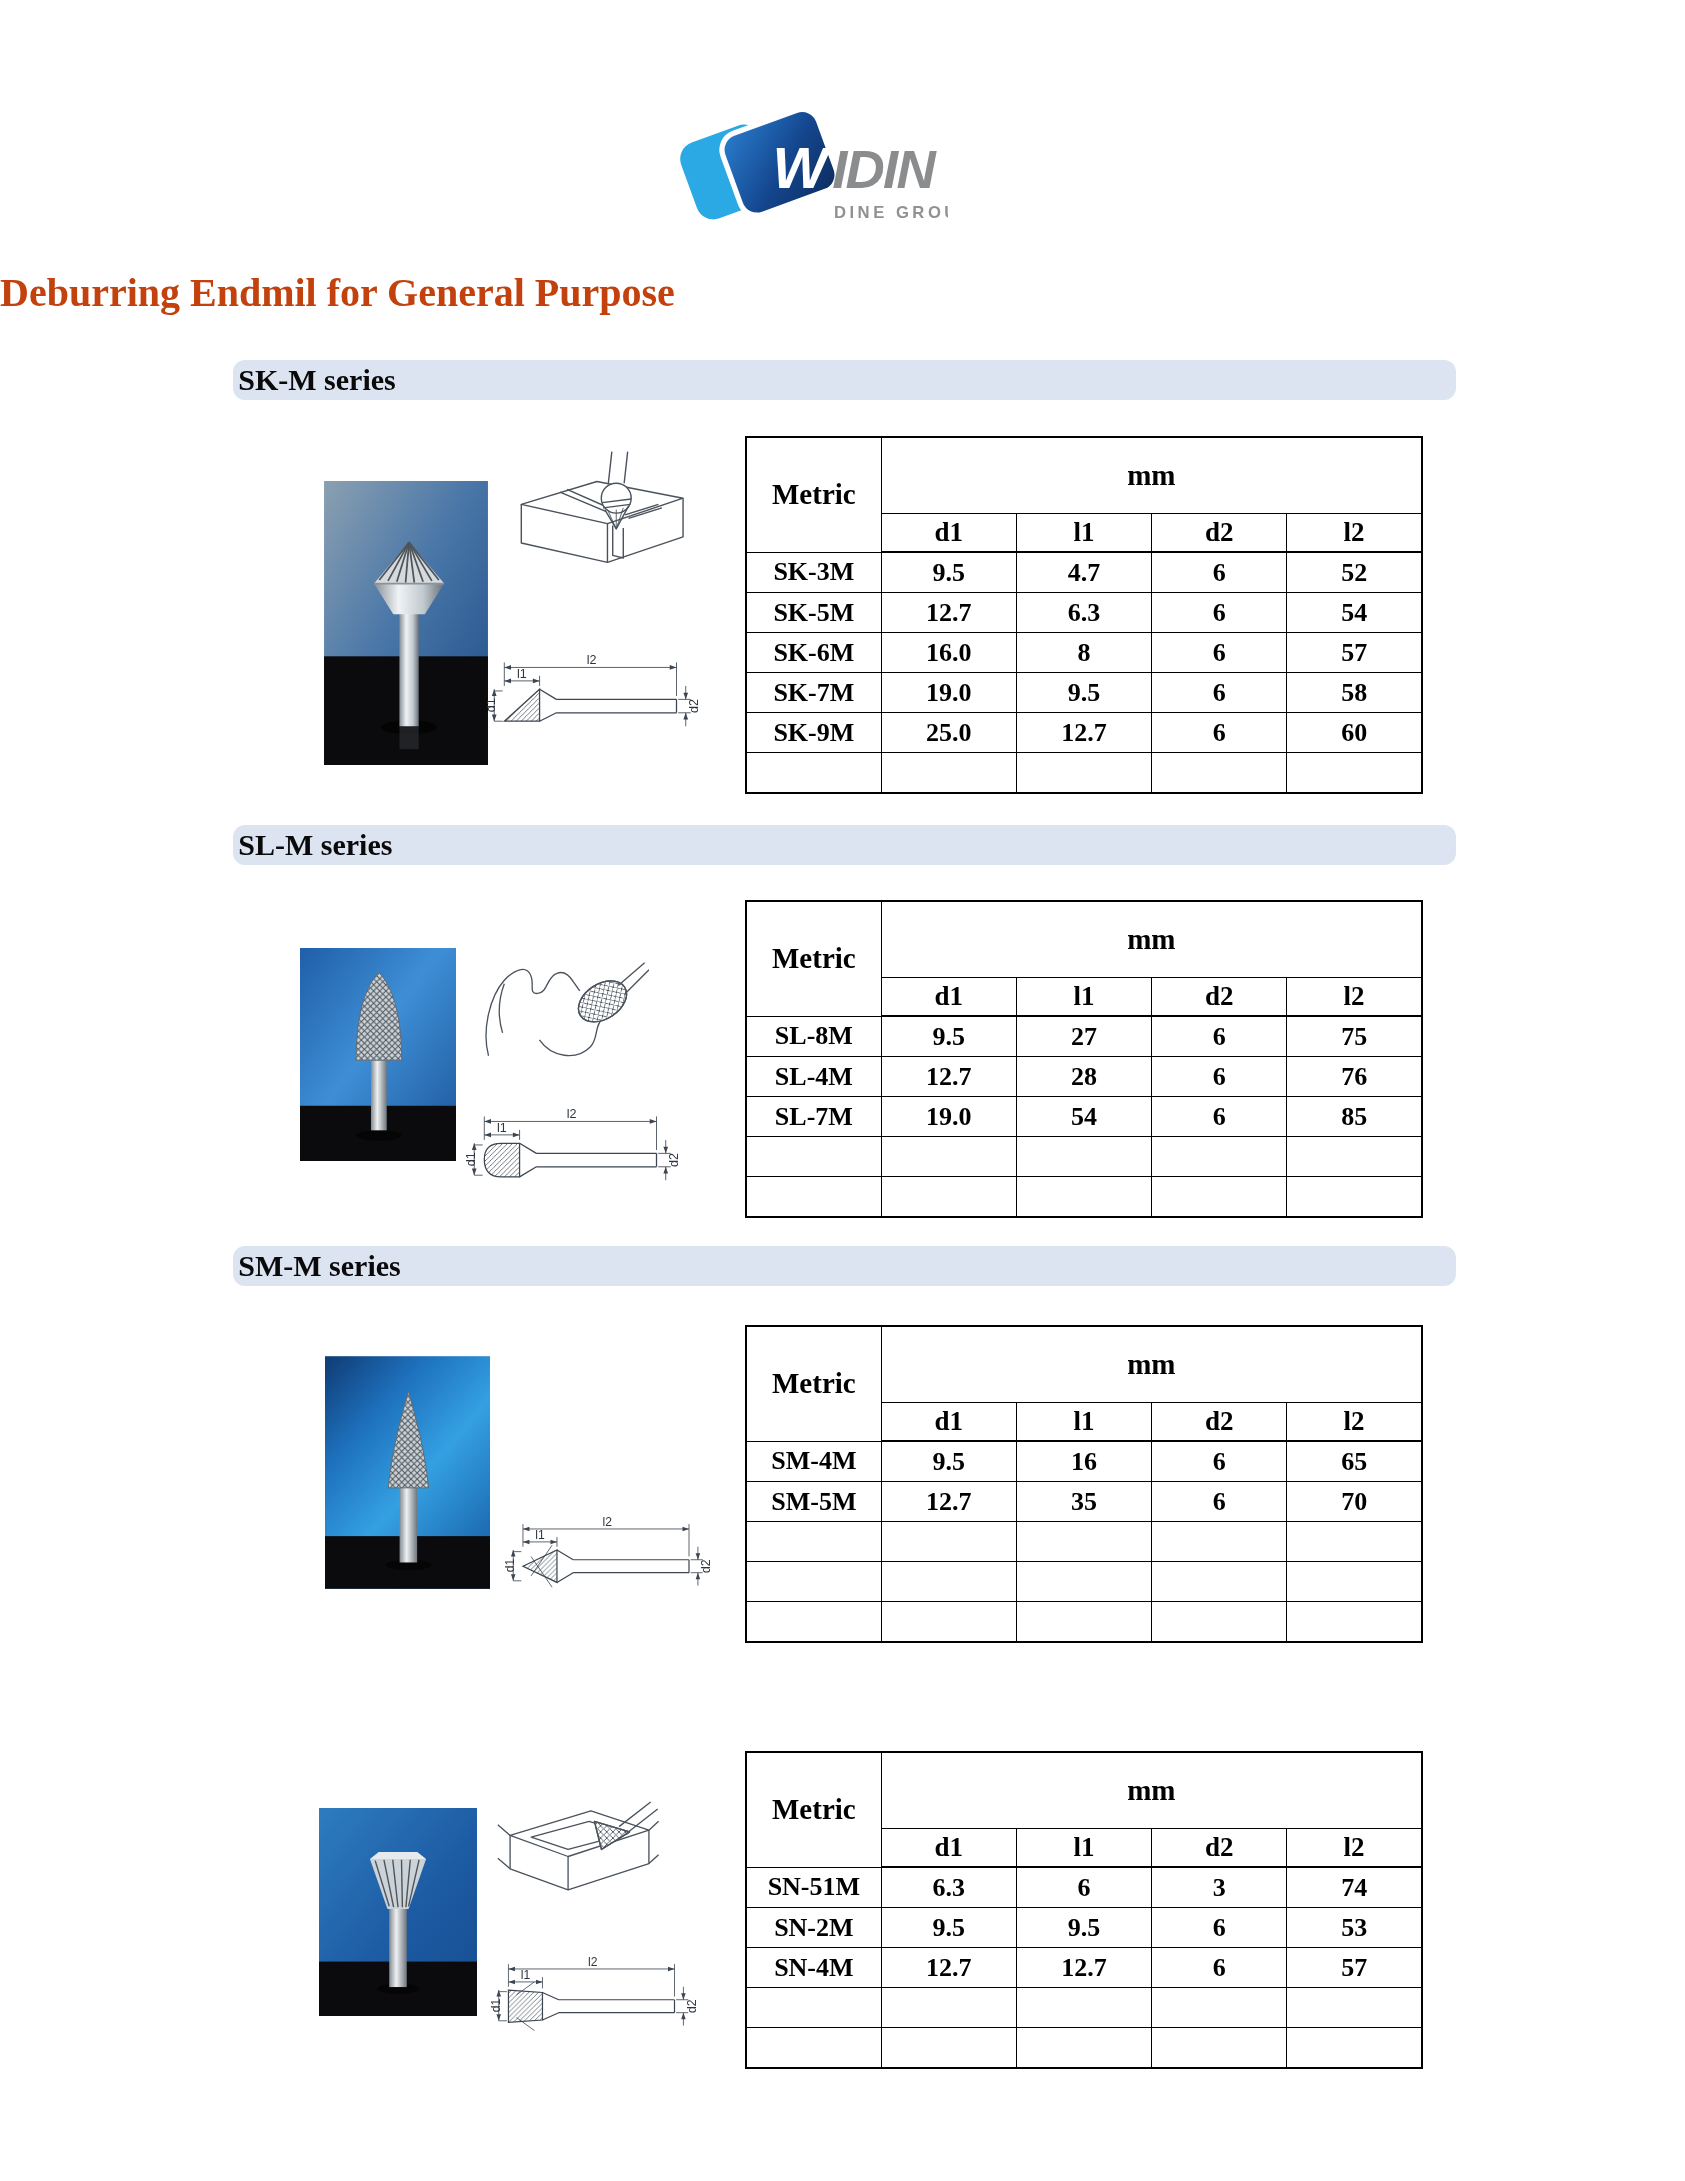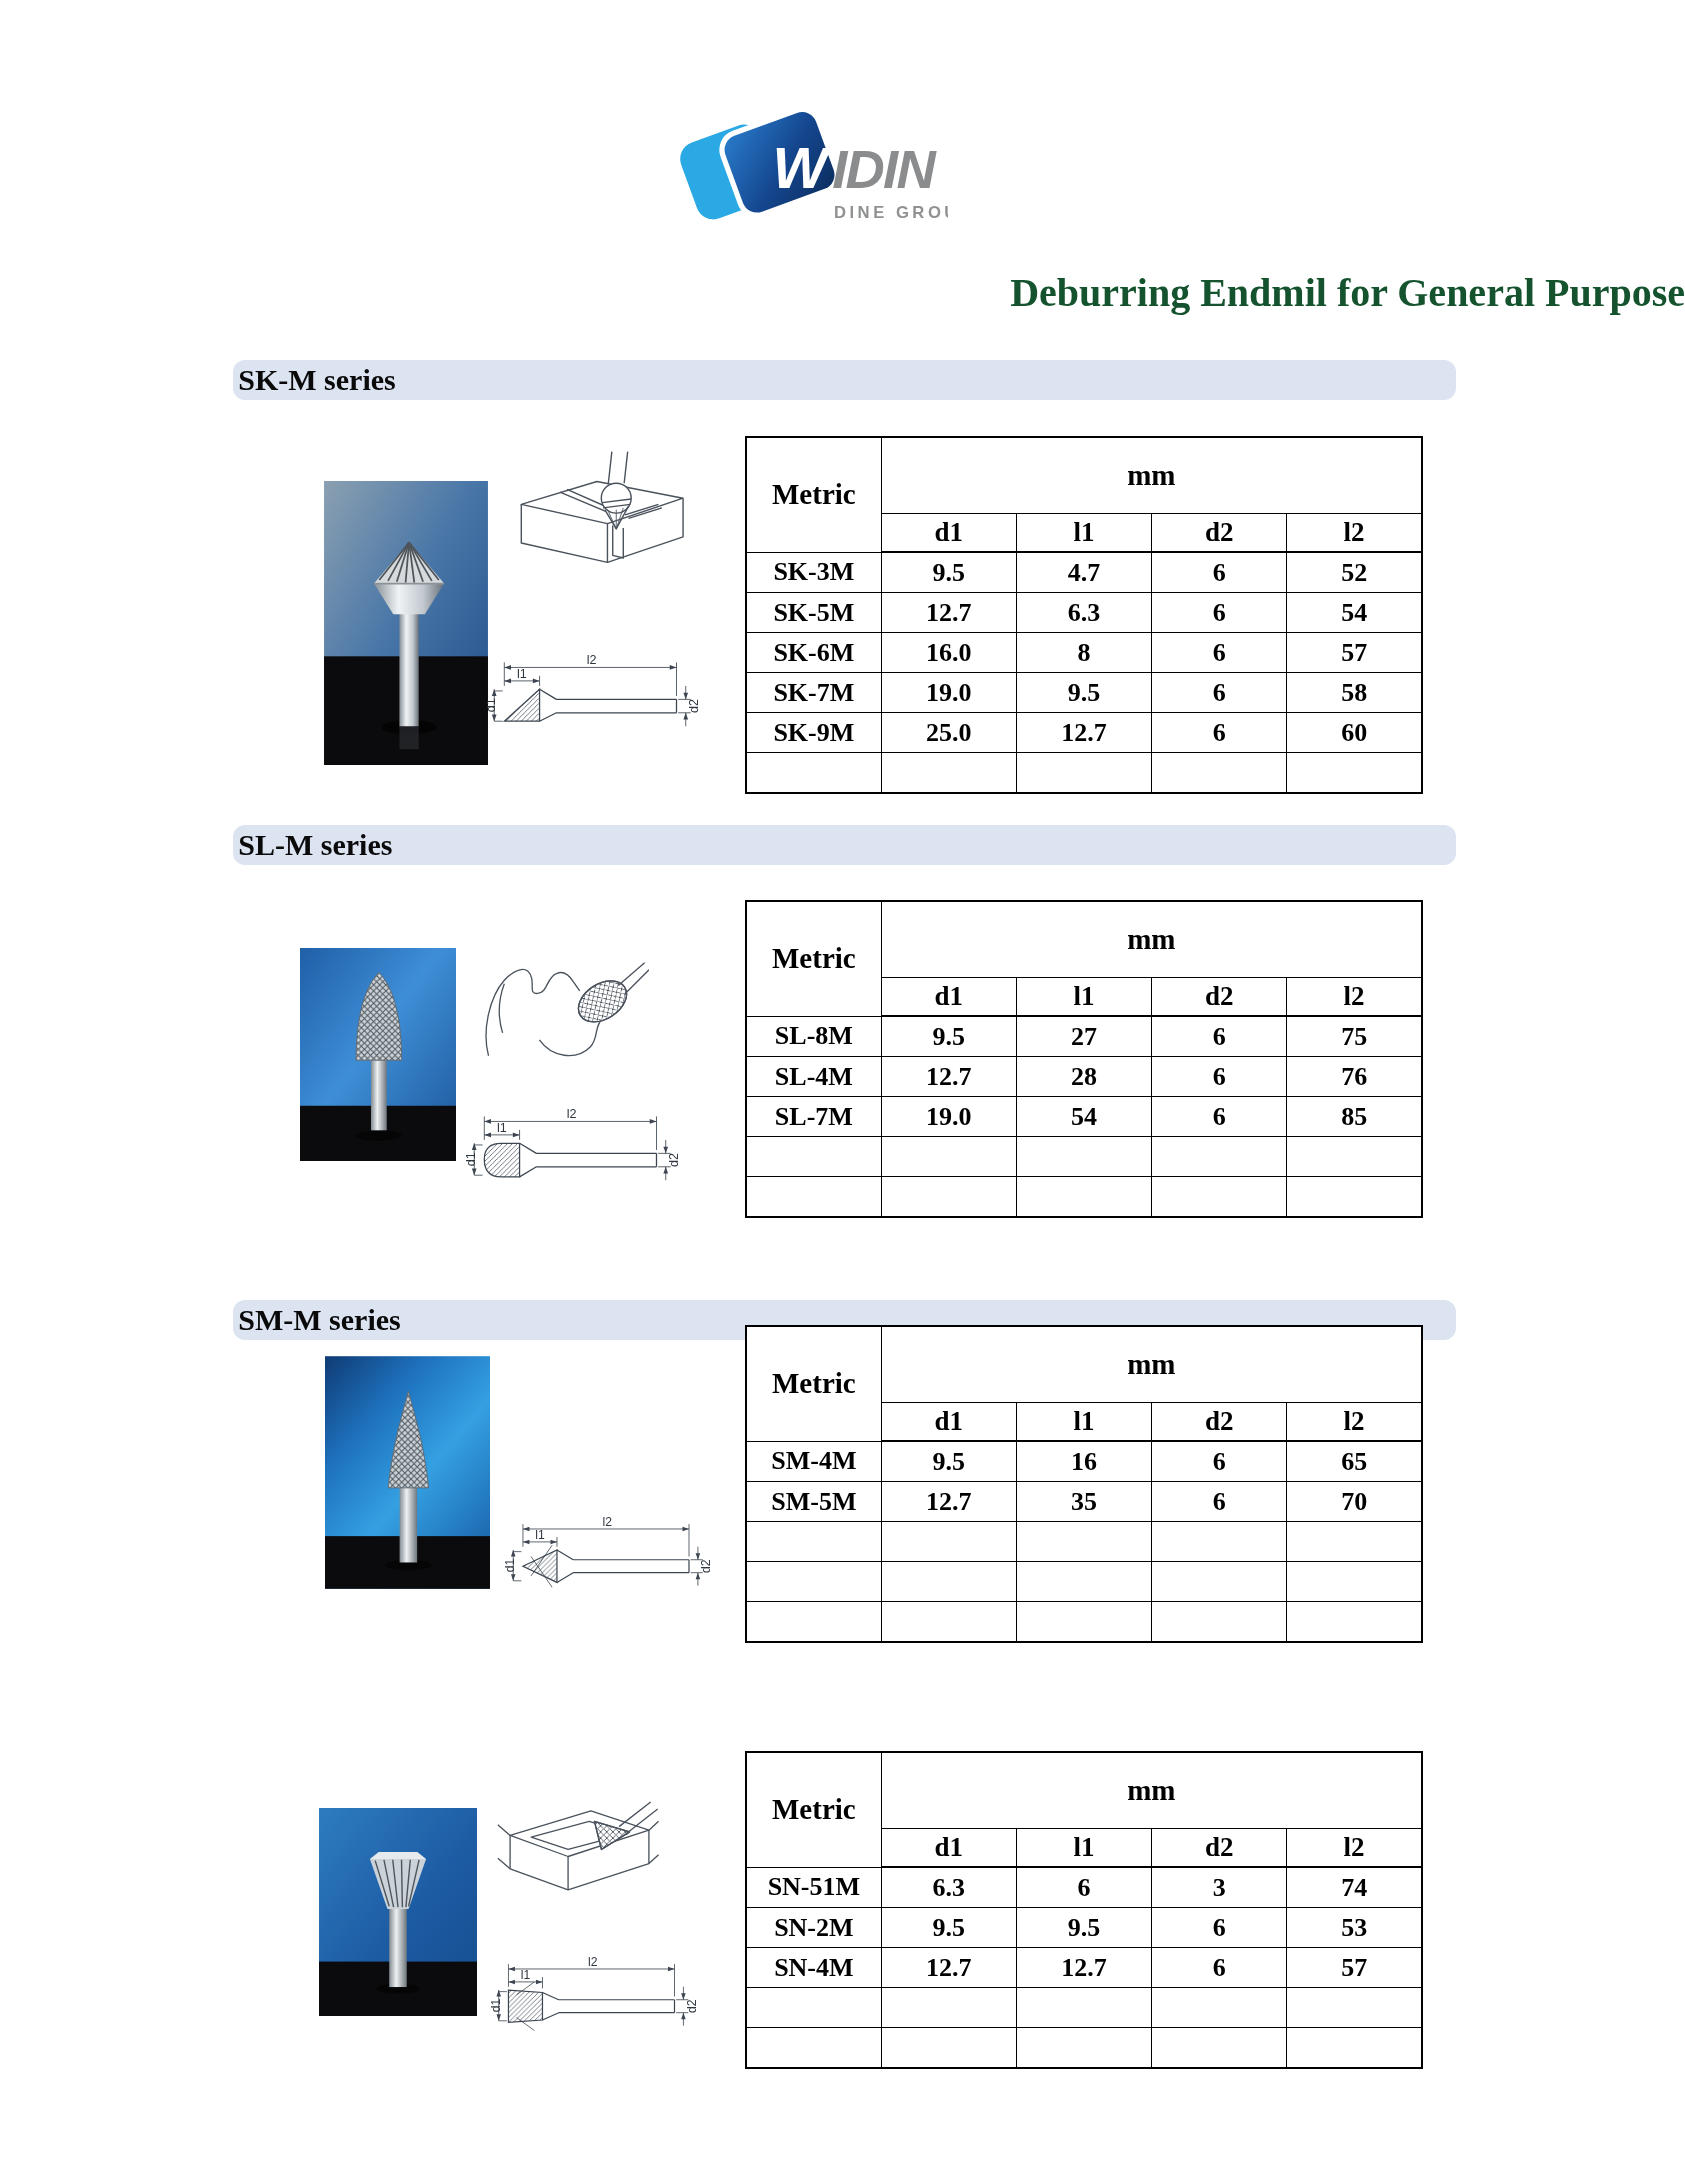--- a/index.html
+++ b/index.html
@@ -1,20 +1,20 @@
 <!DOCTYPE html>
 <html style="font-size:14px"><head>
 <meta charset="utf-8">
 <style>
   html,body{margin:0;padding:0;background:#e8e8e8;}
   .page{position:relative;width:1685px;height:2181px;background:#ffffff;overflow:hidden;
         font-family:"Liberation Serif",serif;}
   .abs{position:absolute;}
-  .page-title{left:0;top:269px;width:1685px;text-align:right;
-              font-size:40px;font-weight:bold;color:#14532d;letter-spacing:0px;}
+  .page-title{left:0;top:269px;width:1685px;text-align:left;
+              font-size:40px;font-weight:bold;color:#c2410c;letter-spacing:0px;}
   .series-bar{left:233px;width:1223px;height:40px;background:#dce3f1;
               font-size:30px;font-weight:bold;color:#0a0a0a;
               line-height:40px;padding-left:5.3px;box-sizing:border-box;border-radius:12px;}
   .spec-table{border-collapse:collapse;width:678px;table-layout:fixed;background:#fff;
               border:2.6px solid #000;}
   .spec-table td{border:1.8px solid #000;text-align:center;vertical-align:middle;
                  font-family:"Liberation Serif",serif;font-weight:bold;color:#000;
                  font-size:26px;padding:0;height:39px;overflow:hidden;}
   .spec-table tr.unit-row td{height:75px;font-size:29px;}
   .spec-table td.metric-h{font-size:29px;text-align:center;}
@@ -310,21 +310,21 @@
     <tr>
       <td></td>
           <td></td>
           <td></td>
           <td></td>
           <td></td>
     </tr>
   </tbody>
     </table>
 
-  <div class="abs series-bar" style="top:1300px;">
+  <div class="abs series-bar" style="top:1246px;">
     <span>SM-M series</span>
   </div>
 
   <svg class="abs" style="left:325px;top:1356px;" width="165" height="233" viewBox="0 0 188 265">
     <defs>
       <linearGradient id="smbg" x1="0" y1="0" x2="0.8" y2="1">
         <stop offset="0" stop-color="#0f3b74"></stop>
           <stop offset="0.3" stop-color="#1e71bd"></stop>
         <stop offset="0.6" stop-color="#34a0e2"></stop>
           <stop offset="1" stop-color="#1a64ab"></stop>

